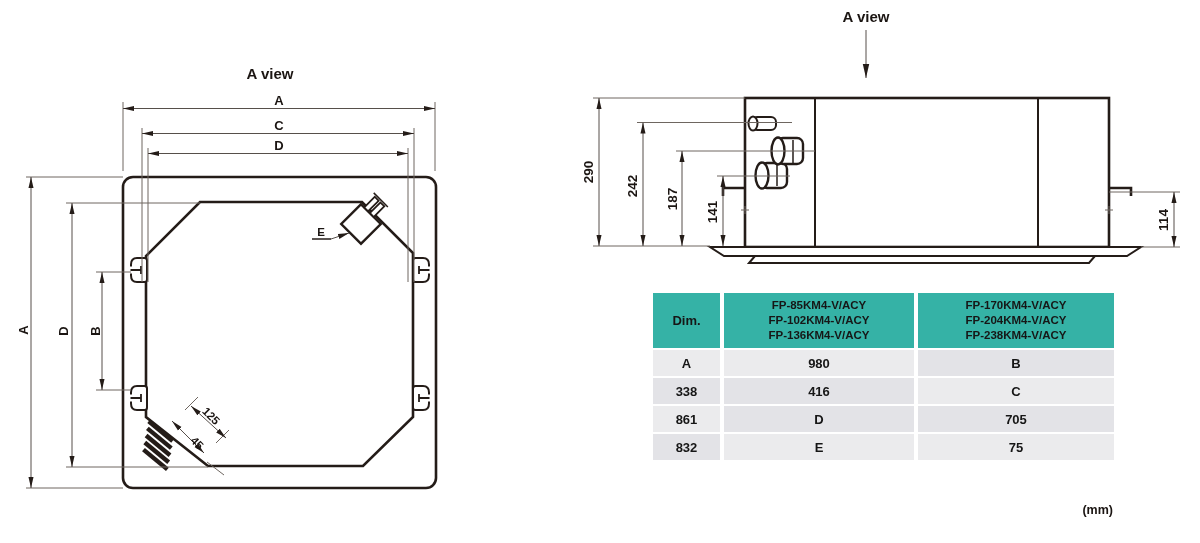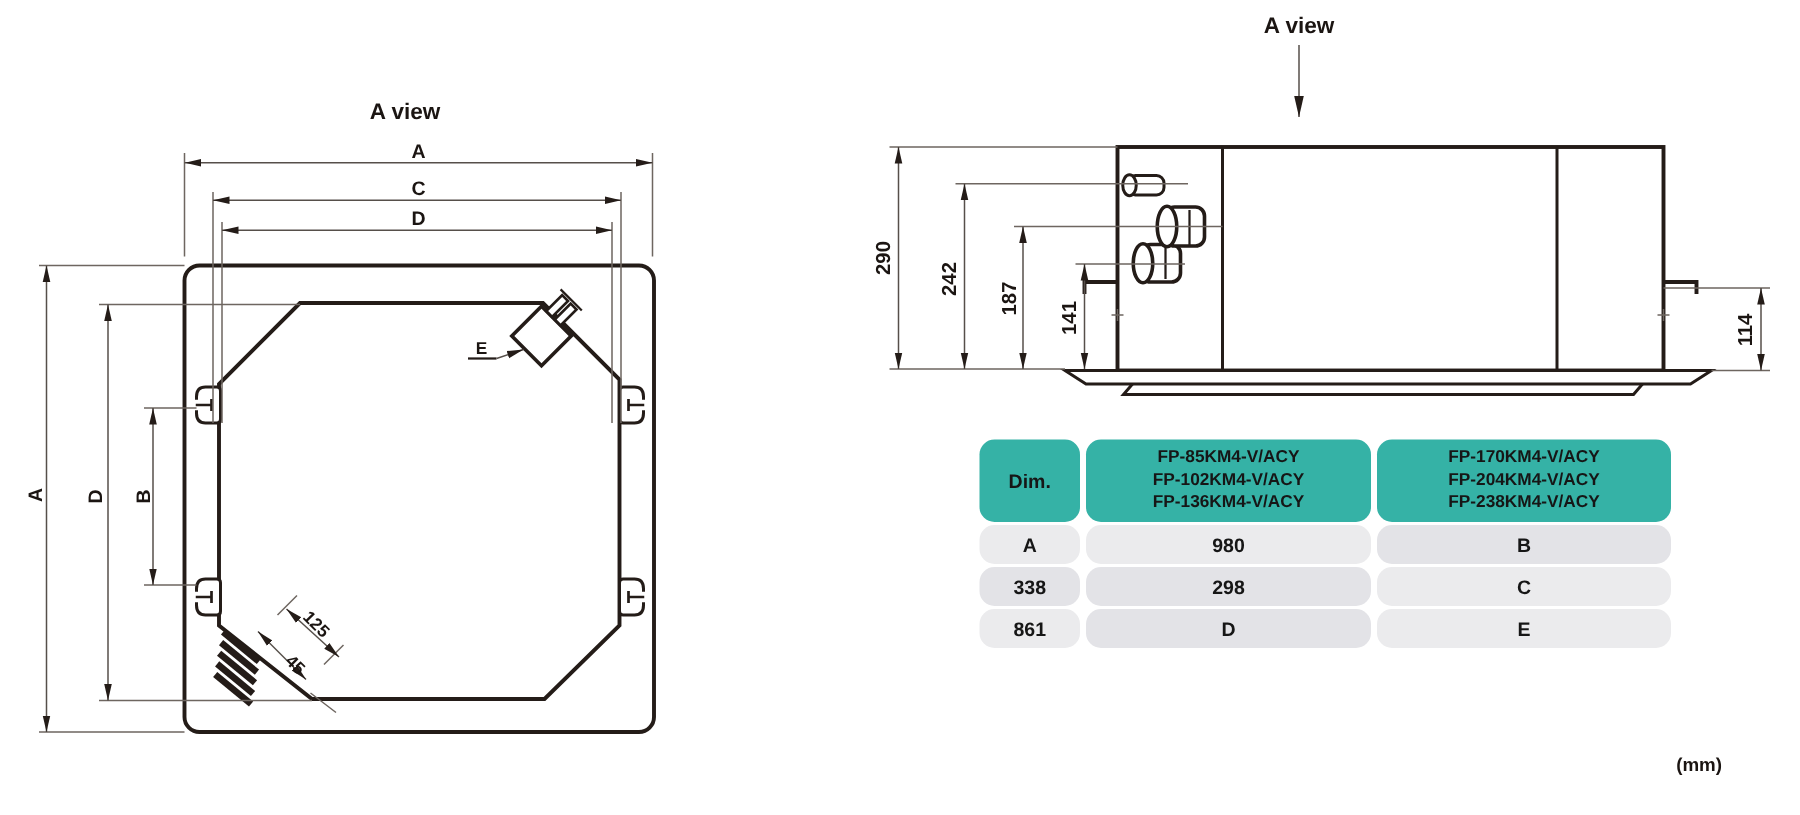--- a/index.html
+++ b/index.html
@@ -15,27 +15,27 @@
   .wfill{fill:#fff;}
   .lbl{font:bold 13px "Liberation Sans",sans-serif;fill:#1b1512;}
   .lbl-sm{font:bold 11.5px "Liberation Sans",sans-serif;fill:#1b1512;}
   .lbl-num{font:bold 13.5px "Liberation Sans",sans-serif;fill:#1b1512;}
   .ttl{font:bold 15px "Liberation Sans",sans-serif;fill:#1b1512;}
   
   .dim-table{position:absolute;left:653px;top:293px;width:460px;
              display:grid;grid-template-columns:67px 190px 196px;
              column-gap:4px;row-gap:2px;background:#fff;}
   .dim-table .cell{display:flex;flex-direction:column;align-items:center;justify-content:center;
-                   text-align:center;color:#161616;border-radius:10px;}
+                   text-align:center;color:#161616;}
   .hd{background:#35b2a6;height:55px;font:bold 13px "Liberation Sans",sans-serif;}
   .hd.models{font:bold 11.5px/1.32 "Liberation Sans",sans-serif;}
   .rw{height:26px;font:bold 13px "Liberation Sans",sans-serif;}
   .rw.shade-a{background:#ebebed;}
   .rw.shade-b{background:#e3e3e7;}
-  .mm-note{position:absolute;left:688px;top:503px;width:460px;text-align:right;
+  .mm-note{position:absolute;left:653px;top:503px;width:460px;text-align:right;
            font:bold 12.5px "Liberation Sans",sans-serif;color:#1b1512;}
 </style>
 </head>
 <body>
 
 <div id="canvas">
 
   <svg width="1200" height="543" viewBox="0 0 1200 543">
     <defs>
       <marker id="ar" viewBox="0 0 10 6" refX="10" refY="3" markerWidth="11" markerHeight="6.6" markerUnits="userSpaceOnUse" orient="auto-start-reverse">
@@ -163,24 +163,27 @@
       <span>FP-170KM4-V/ACY</span>
       <span>FP-204KM4-V/ACY</span>
       <span>FP-238KM4-V/ACY</span>
     </div>
 
     <div class="cell rw shade-a">A</div>
     <div class="cell rw shade-a">980</div>
 
     <div class="cell rw shade-b">B</div>
     <div class="cell rw shade-b">338</div>
-    <div class="cell rw shade-b">298</div>
+    <div class="cell rw shade-b">416</div>
 
     <div class="cell rw shade-a">C</div>
     <div class="cell rw shade-a">861</div>
 
     <div class="cell rw shade-b">D</div>
+    <div class="cell rw shade-b">705</div>
+    <div class="cell rw shade-b">832</div>
 
     <div class="cell rw shade-a">E</div>
+    <div class="cell rw shade-a">75</div>
   </div>
 
   <div class="mm-note">(mm)</div>
 </div>
 
 </body></html>

